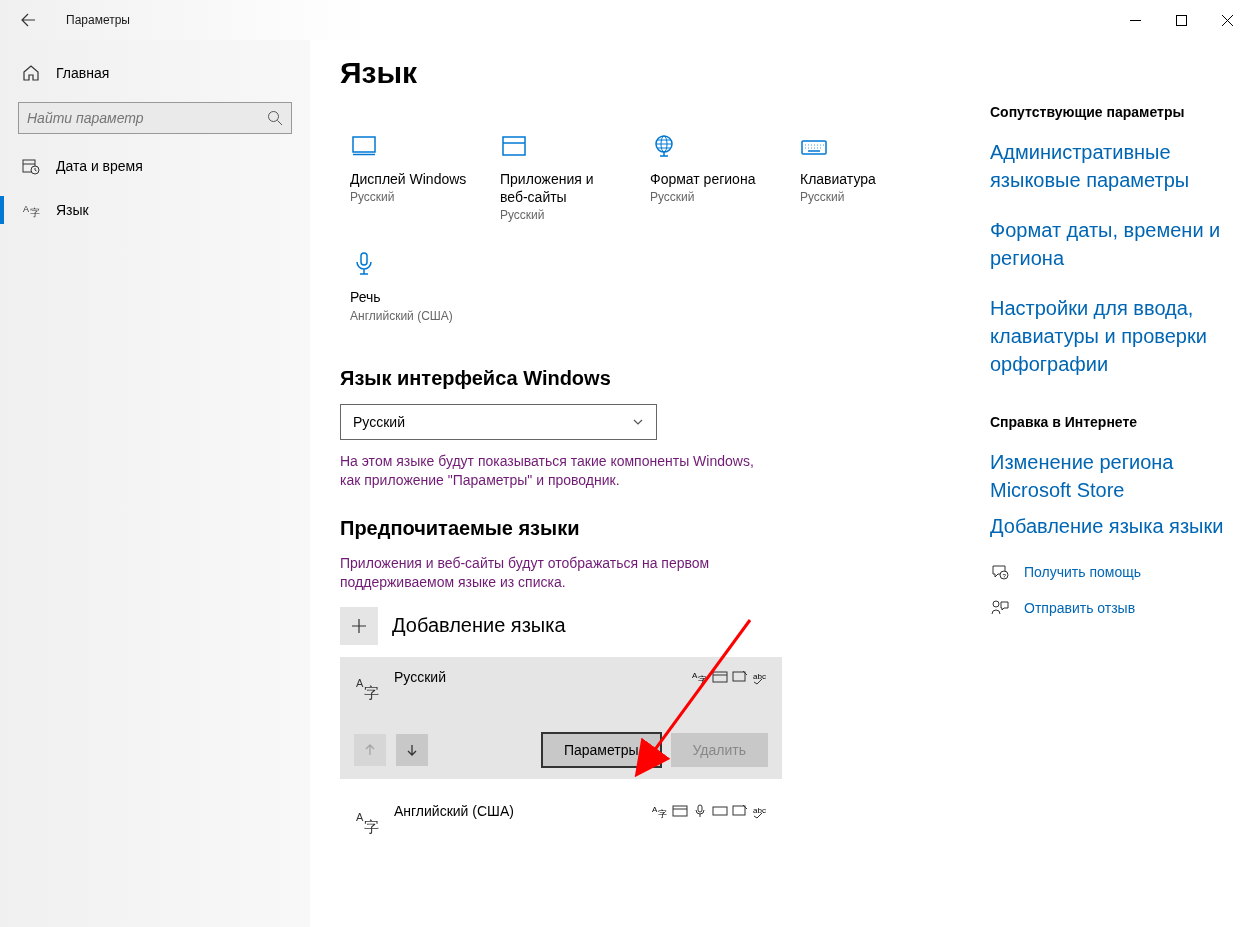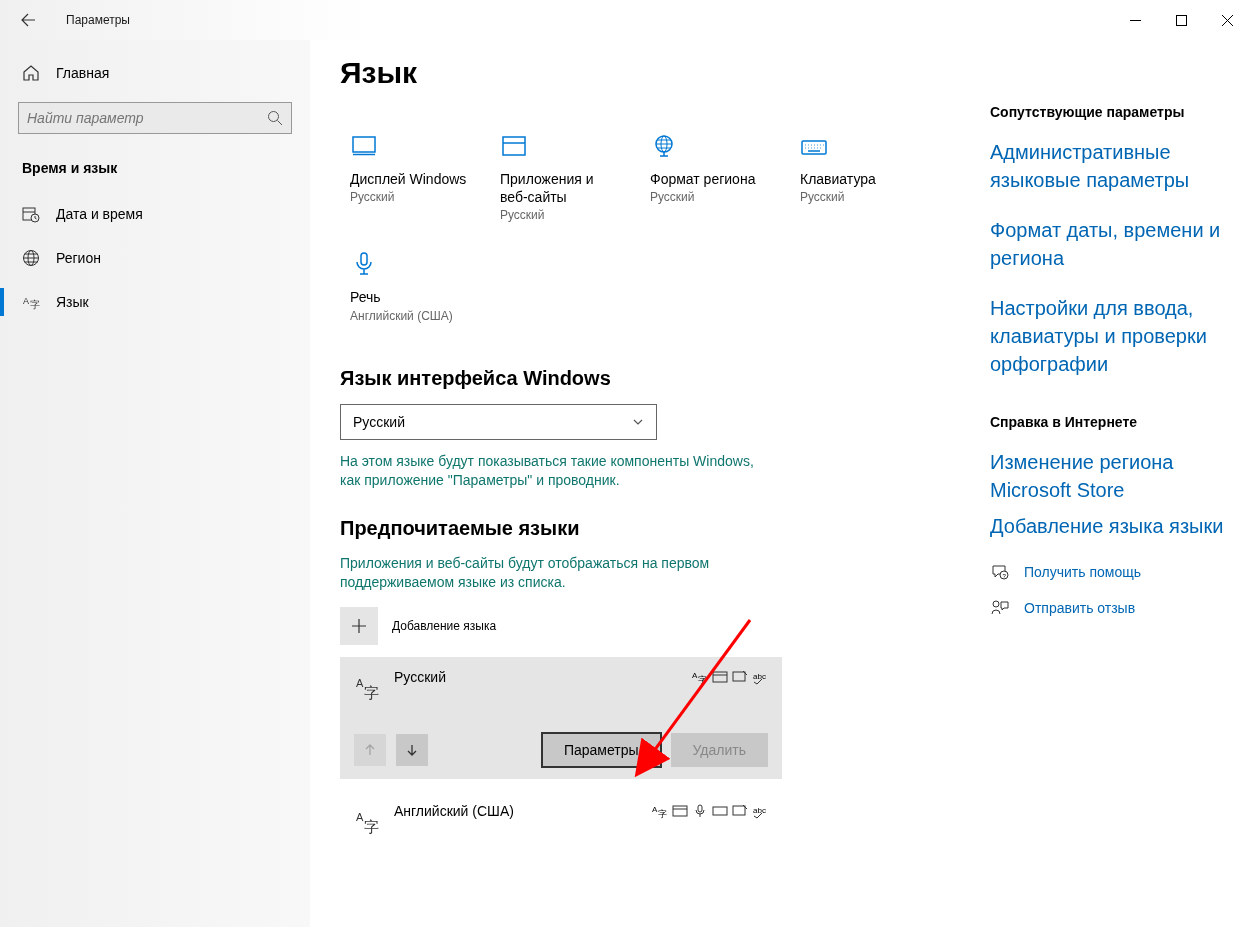--- a/index.html
+++ b/index.html
@@ -34,26 +34,26 @@
 .tile { width: 130px; padding: 10px 0 18px 10px; cursor: pointer; }
 .tile .ticon { color: #0078d4; width: 28px; height: 28px; margin-bottom: 10px; display: block; }
 .tile .tlabel { font-size: 14px; color: #000; line-height: 1.3; }
 .tile .tsub { font-size: 12px; color: #666; margin-top: 2px; }
 
 h2.section-title { font-size: 20px; font-weight: 600; margin: 26px 0 14px 0; }
 
 .dropdown { width: 317px; height: 36px; border: 1px solid #666; display: flex; align-items: center; padding: 0 12px; cursor: pointer; margin-bottom: 12px; }
 .dropdown span { font-size: 14px; flex: 1; }
 .dropdown .chev { width: 12px; height: 12px; }
-.desc { font-size: 14px; color: #0f766e; line-height: 1.4; max-width: 430px; margin-bottom: 8px; }
+.desc { font-size: 14px; color: #701a75; line-height: 1.4; max-width: 430px; margin-bottom: 8px; }
 
 .add-lang { display: flex; align-items: center; gap: 14px; margin-top: 14px; cursor: pointer; }
 .add-lang .plus-box { width: 38px; height: 38px; background: #e5e5e5; display: flex; align-items: center; justify-content: center; }
 .add-lang .plus-box svg { width: 18px; height: 18px; }
-.add-lang span { font-size: 12px; }
+.add-lang span { font-size: 20px; }
 
 .lang-card { width: 442px; margin-top: 12px; padding: 12px 14px; }
 .lang-card.selected { background: #e5e5e5; }
 .lang-card .row1 { display: flex; align-items: flex-start; }
 .lang-card .lgicon { width: 28px; height: 28px; margin-right: 12px; margin-top: 4px; }
 .lang-card .lname { font-size: 14px; flex: 1; padding-top: 0px;}
 .lang-card .caps { display: flex; gap: 4px; }
 .lang-card .caps svg { width: 16px; height: 16px; }
 .lang-card .row2 { display: flex; align-items: center; gap: 10px; margin-top: 32px; }
 .arrow-btn { width: 32px; height: 32px; background: #c8c8c8; display: flex; align-items: center; justify-content: center; cursor: pointer; }
@@ -108,38 +108,29 @@
       </svg>
     <span>Главная</span>
   </div>
   <div class="search-box">
     <input placeholder="Найти параметр" style="">
     <svg class="sicon" viewBox="0 0 16 16">
         <circle cx="6.5" cy="6.5" r="5" stroke="#555" fill="none"></circle>
         <path d="M10.5 10.5 L15 15" stroke="#555"></path>
       </svg>
   </div>
-  <div class="category">Время и язык</div>
 
   <div class="nav-item">
     <svg class="icon" viewBox="0 0 18 18">
         <rect x="1" y="3" width="12" height="12" stroke="#333" fill="none"></rect>
         <path d="M1 7 L13 7" stroke="#333"></path>
         <circle cx="13" cy="13" r="4" stroke="#333" fill="#f0f0f0"></circle>
         <path d="M13 11 L13 13 L14.5 14" stroke="#333" fill="none"></path>
       </svg>
     <span>Дата и время</span>
-  </div>
-  <div class="nav-item">
-    <svg class="icon" viewBox="0 0 18 18">
-        <circle cx="9" cy="9" r="7.5" stroke="#333" fill="none"></circle>
-        <ellipse cx="9" cy="9" rx="3" ry="7.5" stroke="#333" fill="none"></ellipse>
-        <path d="M1.5 9 L16.5 9 M2.5 5 L15.5 5 M2.5 13 L15.5 13" stroke="#333"></path>
-      </svg>
-    <span>Регион</span>
   </div>
   <div class="nav-item active">
     <svg class="icon" viewBox="0 0 18 18">
         <text x="1" y="11" font-size="9" fill="#333">A</text>
         <text x="8" y="15" font-size="10" fill="#333">字</text>
       </svg>
     <span>Язык</span>
   </div>
 </div>
 

